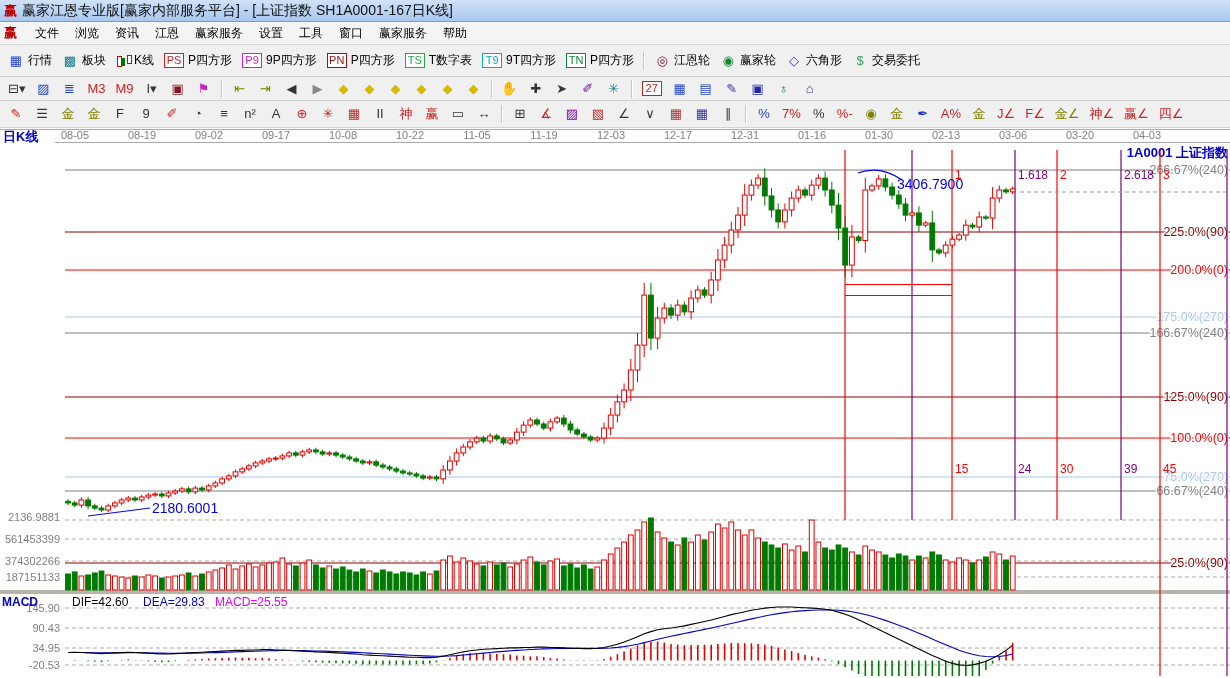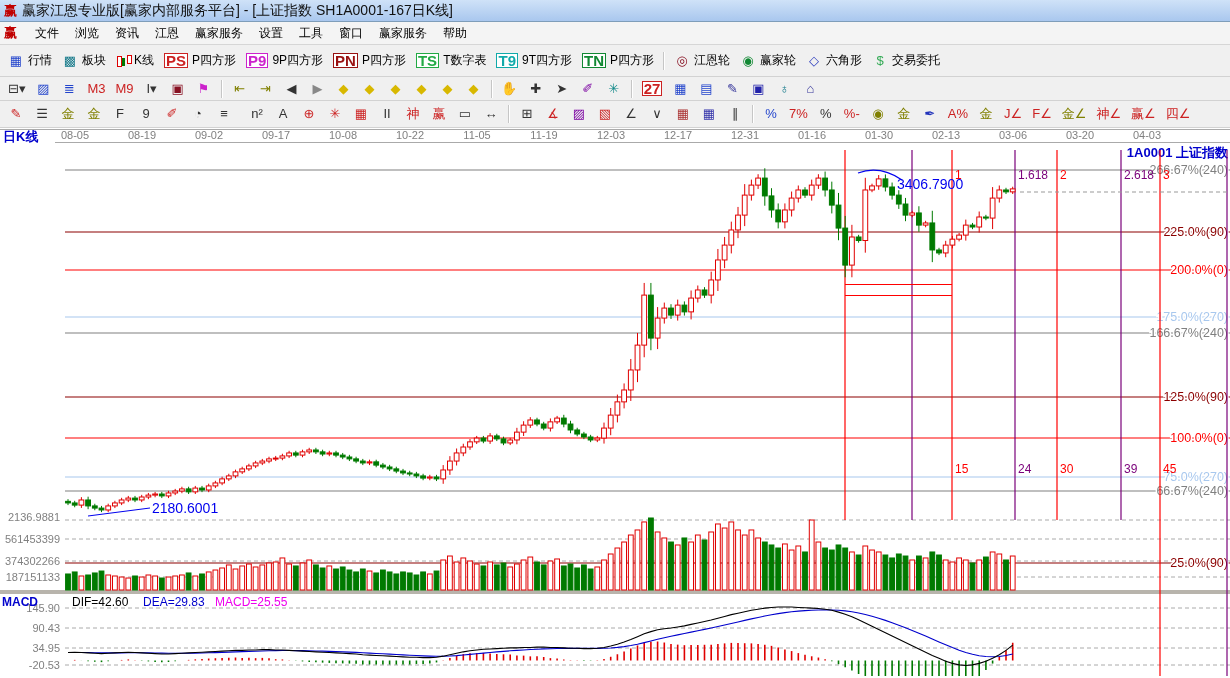--- a/index.html
+++ b/index.html
@@ -18,21 +18,21 @@
   .menu-item{padding:2px 8px;color:#000;cursor:default;}
   
   .toolbar{position:absolute;left:0;width:1230px;background:#f0f0f0;display:flex;
     align-items:center;border-bottom:1px solid #d2d2d2;box-sizing:border-box;padding-left:3px;}
   #tbA{top:45px;height:32px;}
   #tbB{top:77px;height:24px;}
   #tbC{top:101px;height:27px;}
   .tbtn{display:flex;align-items:center;height:22px;padding:0 4px;margin:0 1px;cursor:default;}
   .tbtn .ig{display:inline-flex;align-items:center;justify-content:center;
     min-width:16px;height:16px;font-size:13px;line-height:16px;}
-  .tbtn .ig.boxed{border:1px solid currentColor;font-size:15px;font-weight:bold;
+  .tbtn .ig.boxed{border:1px solid currentColor;font-size:11px;font-weight:normal;
     padding:0 1px;height:13px;line-height:13px;background:#fff;}
   .tbtn .lbl{margin-left:4px;color:#000;font-size:12px;white-space:nowrap;}
   .tsep{width:1px;height:18px;background:#c6c6c6;margin:0 4px;border-right:1px solid #fff;}
   .kicon{position:relative;width:14px;height:14px;display:inline-block;}
   .kicon i{position:absolute;width:3px;}
   .kicon .r1{left:1px;top:2px;height:9px;border:1px solid #d00;background:#fff;}
   .kicon .g1{left:6px;top:4px;height:8px;background:#070;}
   .kicon .r2{left:11px;top:1px;height:7px;border:1px solid #d00;background:#fff;}
   
   #chartwrap{position:absolute;left:0;top:128px;width:1230px;height:550px;background:#fff;}
@@ -237,21 +237,21 @@
       <div class="tbtn">
         <span class="ig" style="color: rgb(204, 34, 34);">✐</span>
       </div>
       <div class="tbtn">
         <span class="ig" style="color: rgb(51, 51, 51);">◔</span>
       </div>
       <div class="tbtn">
         <span class="ig" style="color: rgb(51, 51, 51);">≡</span>
       </div>
       <div class="tbtn">
-        <span class="ig" style="color: rgb(51, 51, 51); margin-left: 7px;">n²</span>
+        <span class="ig" style="color: rgb(51, 51, 51);">n²</span>
       </div>
       <div class="tbtn">
         <span class="ig" style="color: rgb(51, 51, 51);">A</span>
       </div>
       <div class="tbtn">
         <span class="ig" style="color: rgb(204, 34, 34);">⊕</span>
       </div>
       <div class="tbtn">
         <span class="ig" style="color: rgb(204, 34, 34);">✳</span>
       </div>

